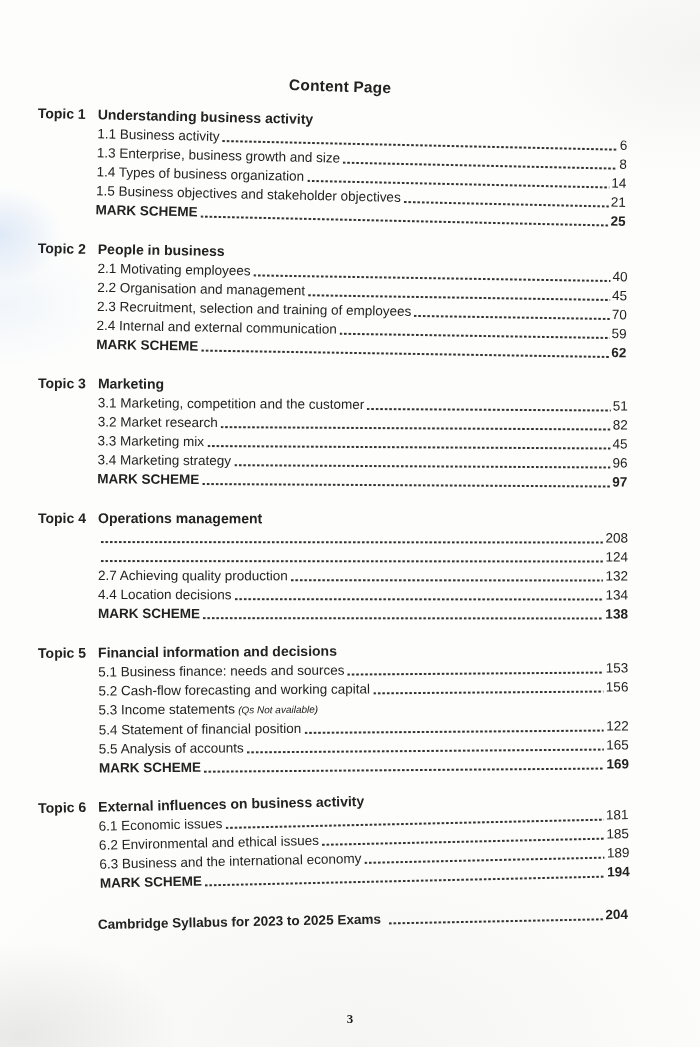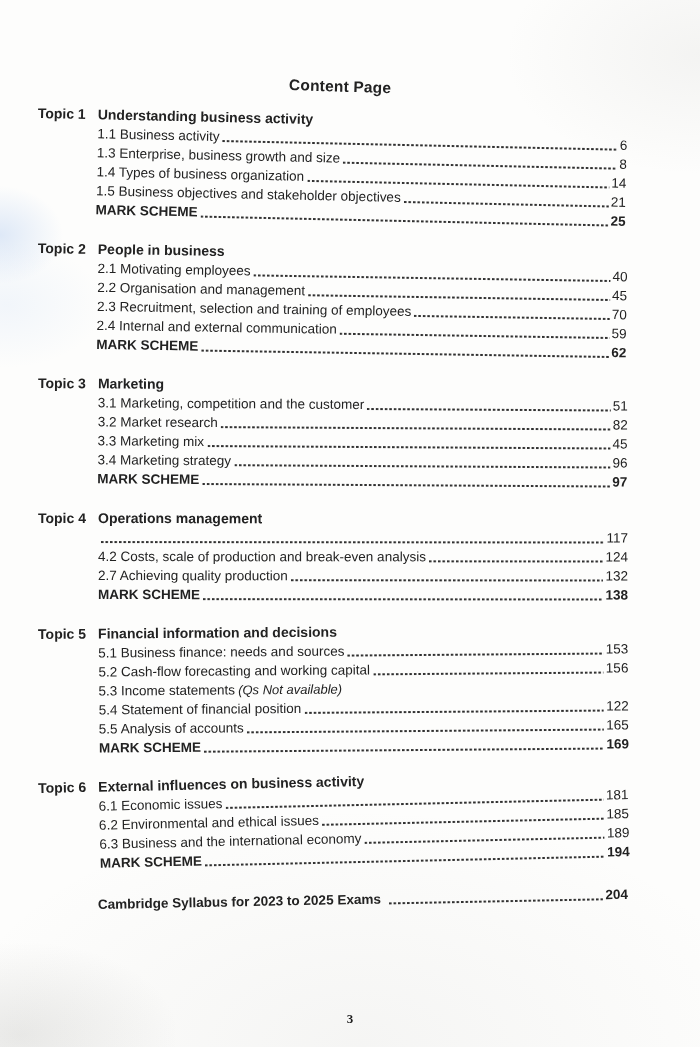--- a/index.html
+++ b/index.html
@@ -57,21 +57,21 @@
   .lbl{white-space:nowrap;}
   .leader{
     flex:1;height:4px;align-self:flex-end;
     margin:0 2px 3px 3px;
     background-image:radial-gradient(circle at 1.3px 2px, #2e2e2e 1.0px, rgba(0,0,0,0) 1.45px);
     background-size:4.5px 4px;
     background-repeat:repeat-x;
   }
   .pg{white-space:nowrap;}
   .row.bold .lbl,.row.bold .pg{font-weight:bold;}
-  .note{font-style:italic;font-size:13px;margin-left:3px;}
+  .note{font-style:italic;font-size:10px;margin-left:3px;}
   .syllabus{
     margin-left:60px;margin-top:14px;
     transform:rotate(-1.1deg);transform-origin:0 50%;
   }
   .syllabus .leader{margin-left:8px;}
   .footer{
     position:absolute;bottom:20px;left:0;width:100%;
     text-align:center;
     font-family:"Liberation Serif", serif;
     font-weight:bold;font-size:13px;color:#1c1c1c;
@@ -189,31 +189,35 @@
     </section>
 
     <section class="topic t4">
       <div class="thead">
         <span class="tlabel">Topic 4</span>
         <span class="ttitle">Operations management</span>
       </div>
       <div class="entries">
         <div class="row">
           <span class="leader"></span>
-          <span class="pg">117</span>
-        </div>
-        <div class="row">
-          <span class="lbl">4.2 Costs, scale of production and break-even analysis</span>
+          <span class="pg">208</span>
+        </div>
+        <div class="row">
           <span class="leader"></span>
           <span class="pg">124</span>
         </div>
         <div class="row">
           <span class="lbl">2.7 Achieving quality production</span>
           <span class="leader"></span>
           <span class="pg">132</span>
+        </div>
+        <div class="row">
+          <span class="lbl">4.4 Location decisions</span>
+          <span class="leader"></span>
+          <span class="pg">134</span>
         </div>
         <div class="row bold">
           <span class="lbl">MARK SCHEME</span>
           <span class="leader"></span>
           <span class="pg">138</span>
         </div>
       </div>
     </section>
 
     <section class="topic t5">

